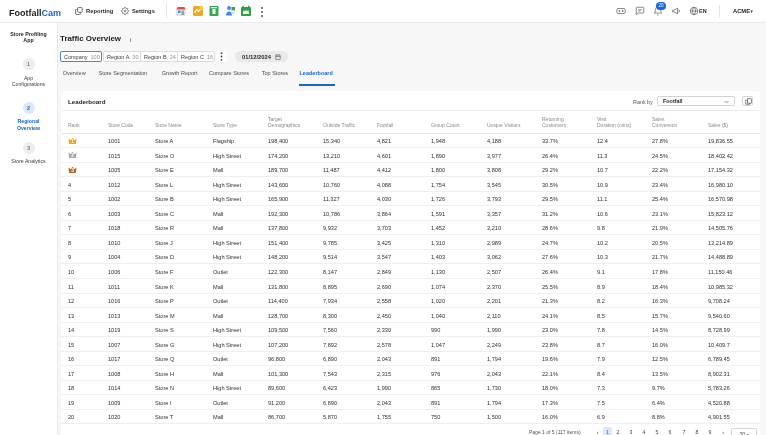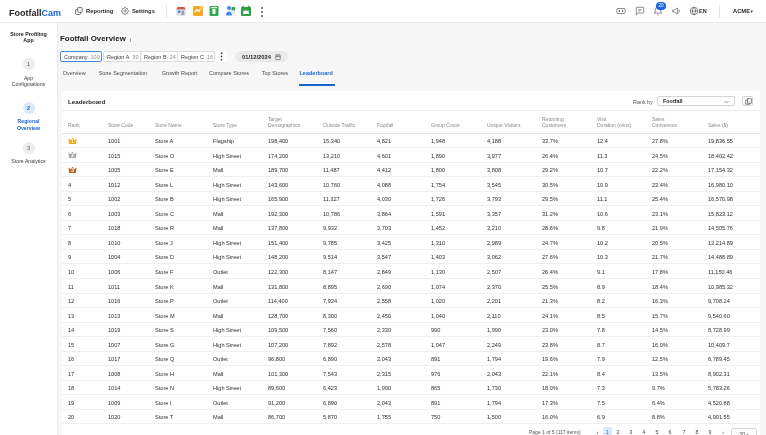--- a/index.html
+++ b/index.html
@@ -163,21 +163,21 @@
     <div class="step active" style="top:78.5px">
         <div class="circ">2</div>
         <div class="lbl">Regional<br>Overview</div>
       </div>
     <div class="step" style="top:118.5px">
         <div class="circ">3</div>
         <div class="lbl">Store Analytics</div>
       </div>
   </div>
 
-  <div id="title">Footfall Overview</div>
+  <div id="title">Traffic Overview</div>
   <div id="info-i">i</div>
 
   <div class="chip" id="chip1">
       <span>Company</span>
       <span class="cnt" style="margin-left:auto">100</span>
     </div>
   <div class="chip" id="chip2">
       <span>Region A</span>
       <span class="cnt" style="margin-left:auto">30</span>
     </div>

